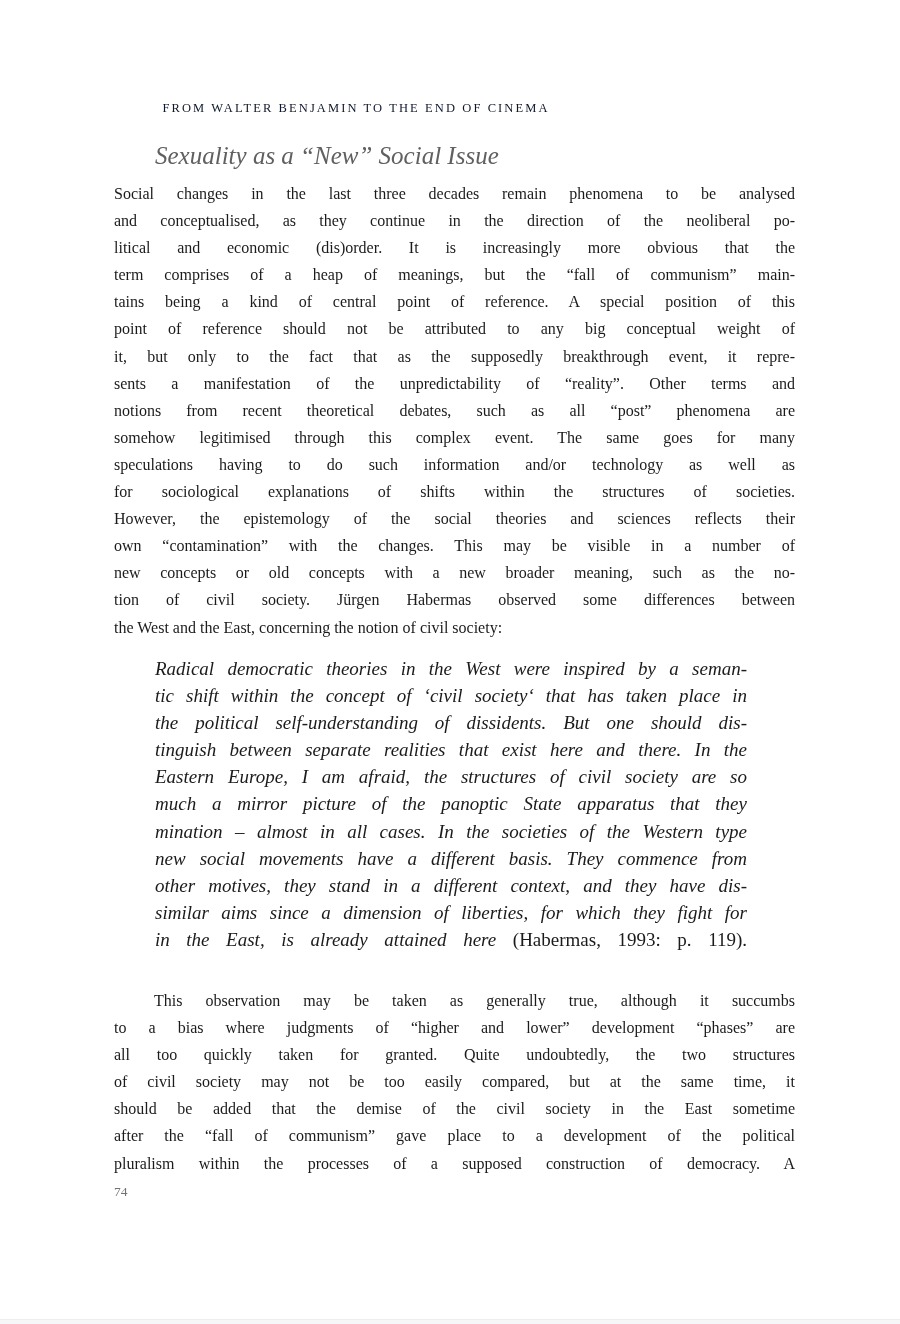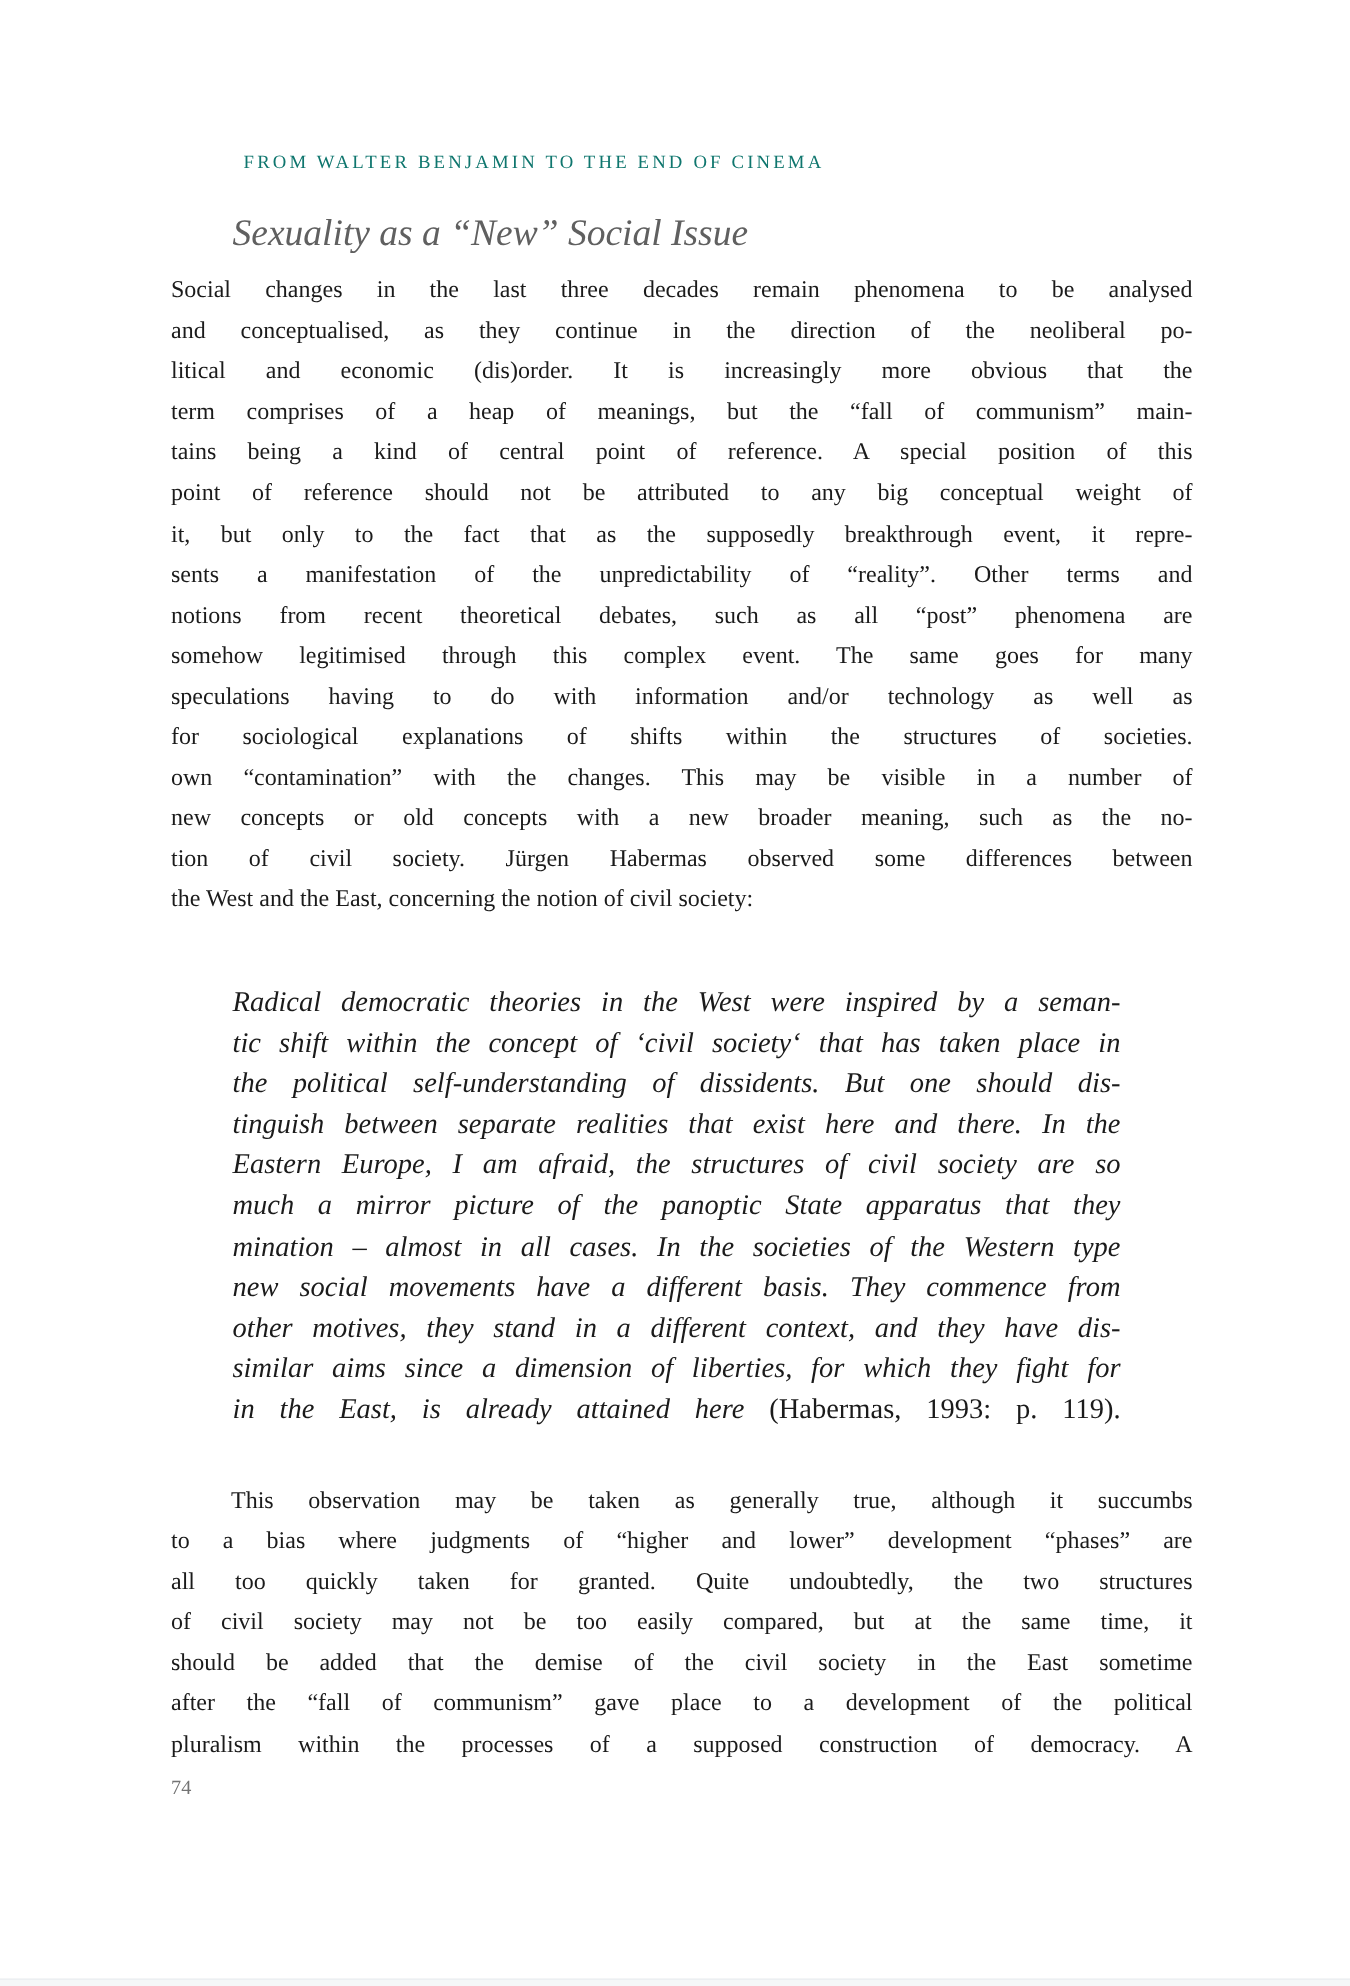--- a/index.html
+++ b/index.html
@@ -17,21 +17,21 @@
     color: #1b1b1b;
   }
   .running-header {
     position: absolute;
     top: 101px;
     left: 0;
     width: 712px;
     text-align: center;
     font-size: 12.5px;
     letter-spacing: 2.1px;
-    color: #0f766e;
+    color: #0f172a;
     font-variant: normal;
   }
   .section-heading {
     position: absolute;
     top: 142px;
     left: 155px;
     margin: 0;
     font-size: 25px;
     font-style: italic;
     font-weight: normal;
@@ -100,22 +100,23 @@
       <div class="line">Social changes in the last three decades remain phenomena to be analysed</div>
       <div class="line">and conceptualised, as they continue in the direction of the neoliberal po-</div>
       <div class="line">litical and economic (dis)order. It is increasingly more obvious that the</div>
       <div class="line">term comprises of a heap of meanings, but the “fall of communism” main-</div>
       <div class="line">tains being a kind of central point of reference. A special position of this</div>
       <div class="line">point of reference should not be attributed to any big conceptual weight of</div>
       <div class="line">it, but only to the fact that as the supposedly breakthrough event, it repre-</div>
       <div class="line">sents a manifestation of the unpredictability of “reality”. Other terms and</div>
       <div class="line">notions from recent theoretical debates, such as all “post” phenomena are</div>
       <div class="line">somehow legitimised through this complex event. The same goes for many</div>
-      <div class="line">speculations having to do with information and/or technology as well as</div>
+      <div class="line">speculations having to do such information and/or technology as well as</div>
       <div class="line">for sociological explanations of shifts within the structures of societies.</div>
+      <div class="line">However, the epistemology of the social theories and sciences reflects their</div>
       <div class="line">own “contamination” with the changes. This may be visible in a number of</div>
       <div class="line">new concepts or old concepts with a new broader meaning, such as the no-</div>
       <div class="line">tion of civil society. Jürgen Habermas observed some differences between</div>
       <div class="line line-end">the West and the East, concerning the notion of civil society:</div>
     </div>
 
   <blockquote class="quote">
     <div>
         <div class="line">Radical democratic theories in the West were inspired by a seman-</div>
         <div class="line">tic shift within the concept of ‘civil society‘ that has taken place in</div>

